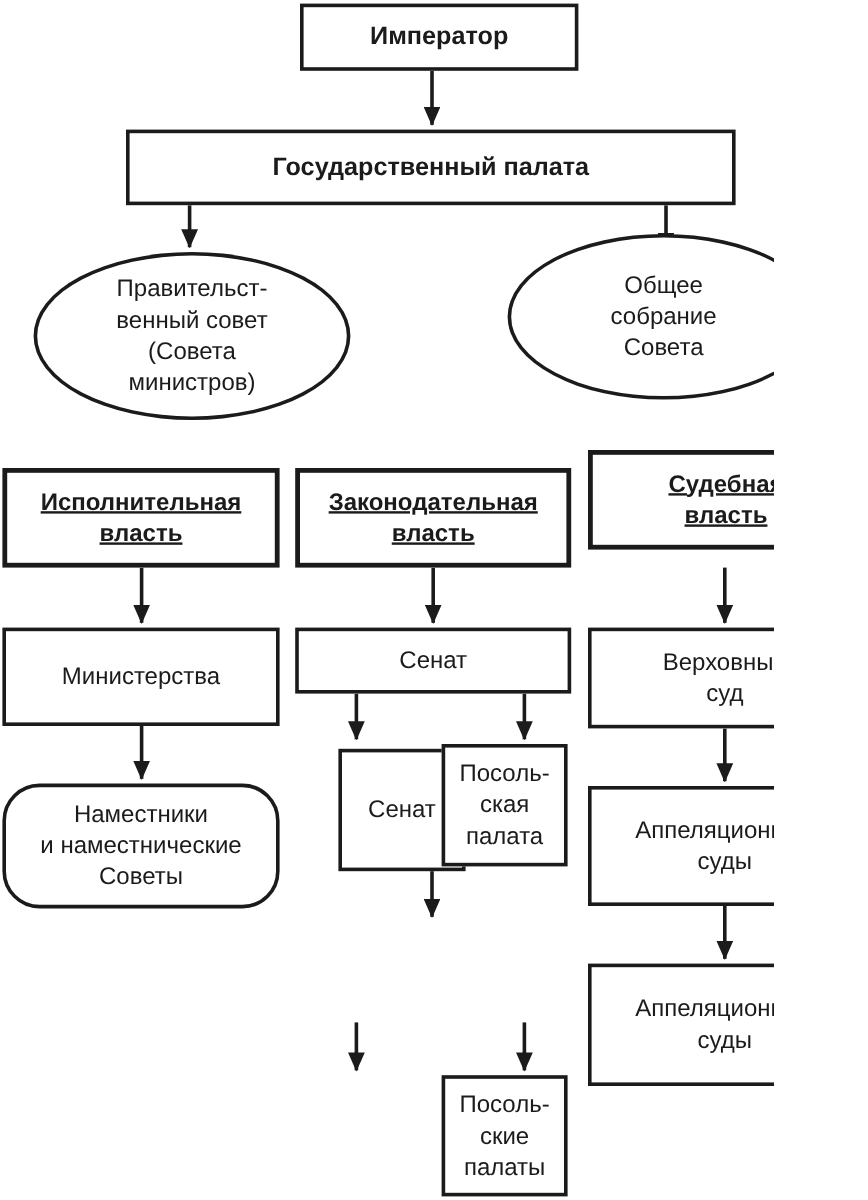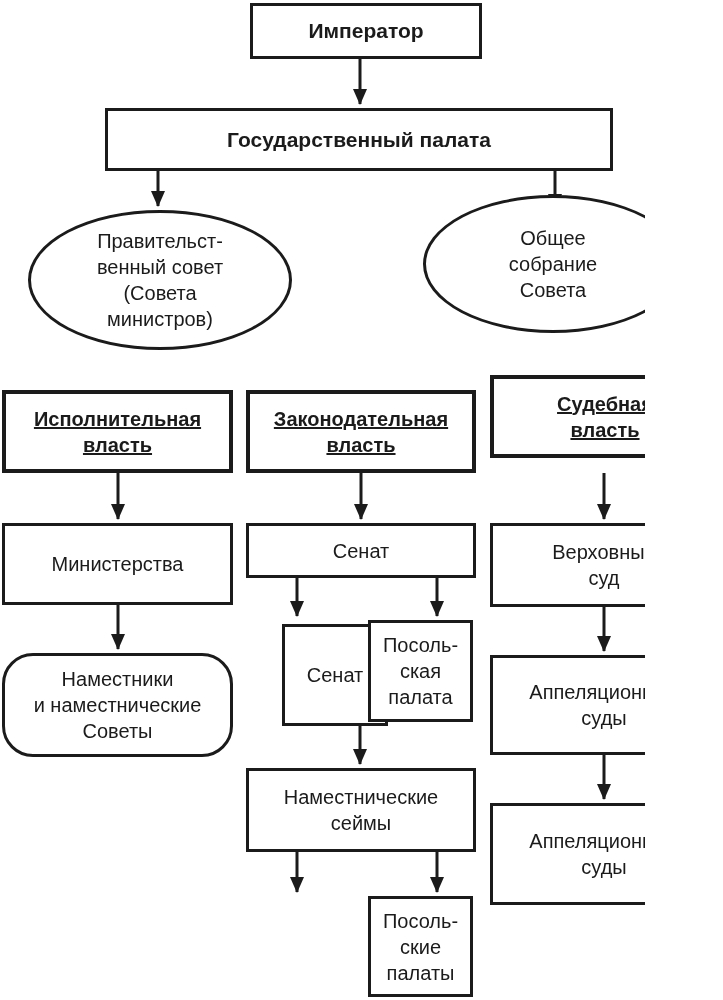--- a/index.html
+++ b/index.html
@@ -93,22 +93,20 @@
 Советы</div>
 
   <div class="node" style="left:246px; top:523px; width:230px; height:55px;">Сенат</div>
 
   <div class="node" style="left:246px; top:624px; width:106px; height:102px;margin-left:36px;">Сенат</div>
 
   <div class="node" style="left:368px; top:620px; width:105px; height:102px;">Посоль-
 ская
 палата</div>
 
-  <div class="node" style="left:246px; top:768px; width:230px; height:84px;">Наместнические
-сеймы</div>
 
 
   <div class="node" style="left:368px; top:896px; width:105px; height:101px;">Посоль-
 ские
 палаты</div>
 
   <div class="node" style="left:490px; top:523px; width:228px; height:84px;">Верховный
 суд</div>
 
   <div class="node" style="left:490px; top:655px; width:228px; height:100px;">Аппеляционные

